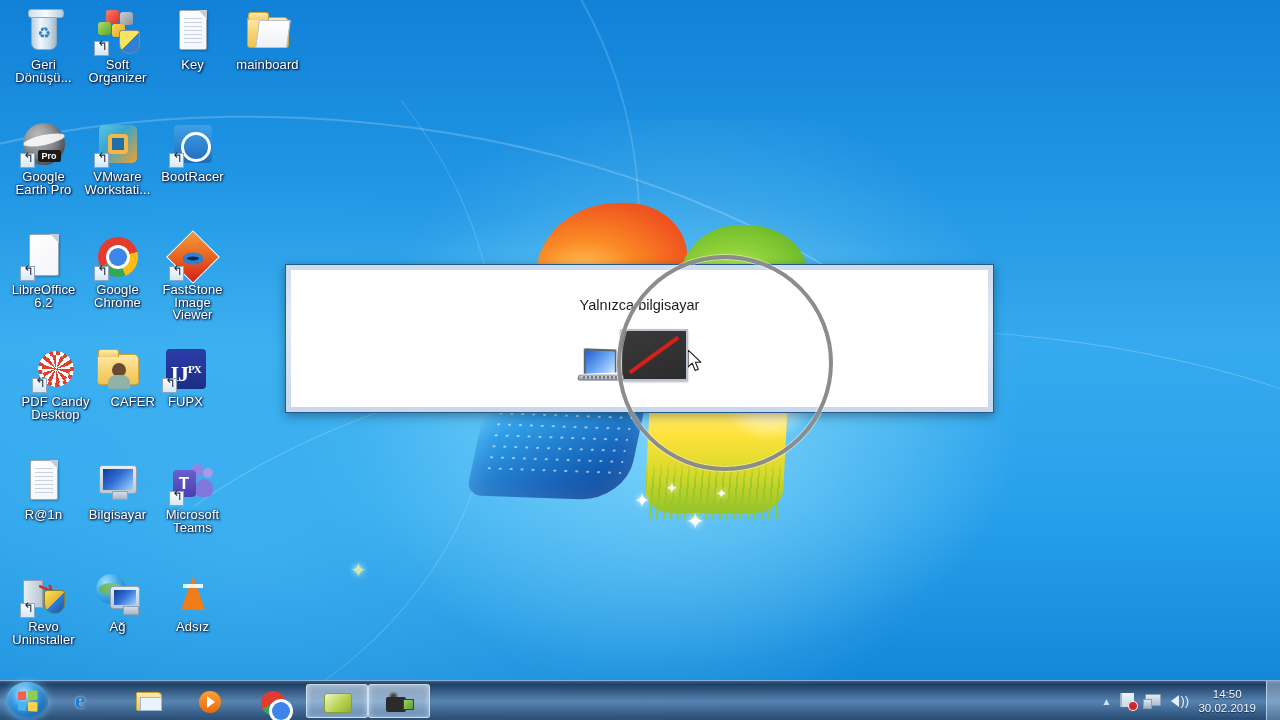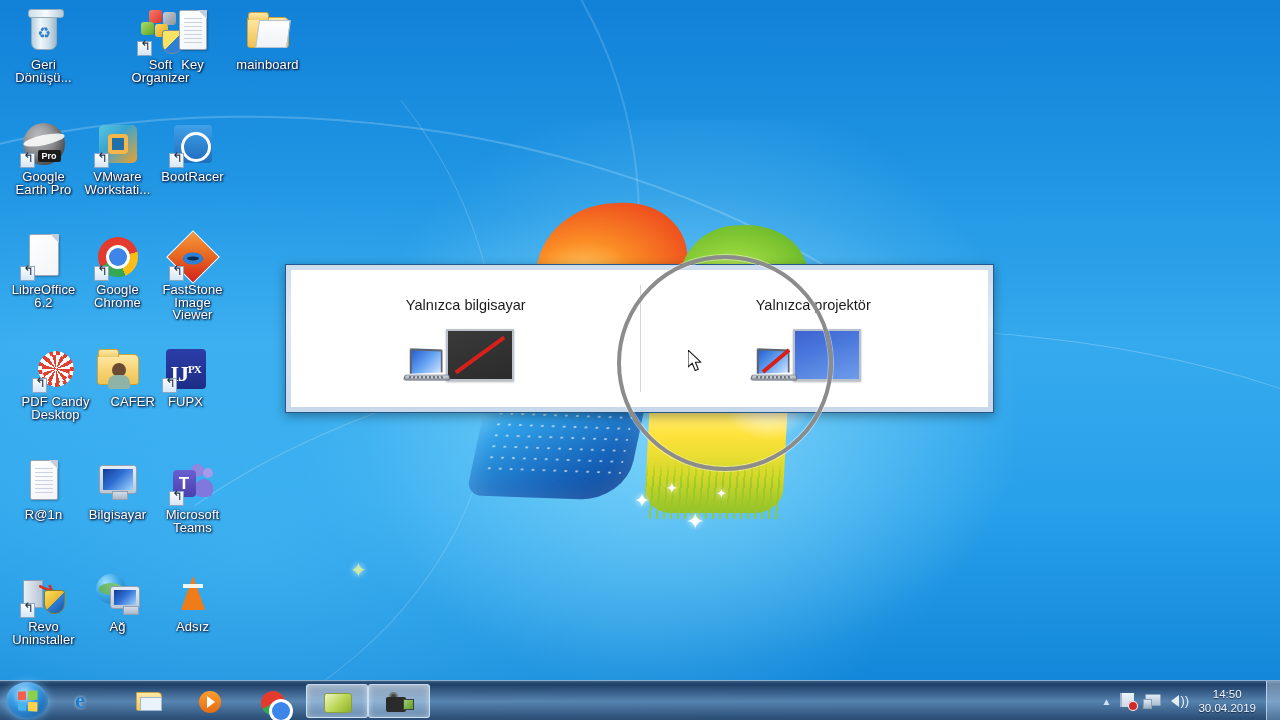--- a/index.html
+++ b/index.html
@@ -332,21 +332,21 @@
 
 <div id="icons">
 
   <div class="dicon" style="left:6px;  top:8px;">
     <div class="gfx">
         <div class="bin"></div>
       </div>
     <div class="lbl">Geri Dönüşü...</div>
   </div>
 
-  <div class="dicon" style="left:80px; top:8px;margin-left:43px;">
+  <div class="dicon" style="left:80px; top:8px;">
     <div class="gfx">
       <div class="puzzle">
         <div class="pz" style="left:10px; top:0;  background:linear-gradient(135deg,#ff7a6a,#d8362a);"></div>
         <div class="pz" style="left:24px; top:2px; background:linear-gradient(135deg,#c9cfd8,#8a939f);"></div>
         <div class="pz" style="left:2px; top:12px; background:linear-gradient(135deg,#a8e06a,#5fa227);"></div>
         <div class="pz" style="left:16px; top:14px; background:linear-gradient(135deg,#ffd75e,#e2a61d);"></div>
       </div>
       <div style="position:absolute; right:2px; bottom:2px; width:21px; height:24px;
         background:linear-gradient(135deg,#f7e463 0 50%,#2f7fd6 50% 100%); border:1px solid #7d8a99;
         border-radius:3px 3px 10px 10px;"></div>
@@ -518,31 +518,20 @@
         <div class="slash" style="left:44px; top:24px; width:60px; height:4px; transform:rotate(-36deg);"></div>
         <div class="laptop" style="left:4px; top:20px;">
           <div class="lap-screen"></div>
             <div class="lap-base"></div>
         </div>
       </div>
     </div>
 
 
 
-    <div class="proj-opt">
-      <div class="proj-label">Yalnızca projektör</div>
-      <div class="proj-art">
-        <div class="ext-monitor" style="left:40px; top:0;"></div>
-        <div class="laptop" style="left:4px; top:20px;">
-          <div class="lap-screen"></div>
-            <div class="lap-base"></div>
-        </div>
-        <div class="slash" style="left:6px; top:30px; width:34px; height:4px; transform:rotate(-40deg);"></div>
-      </div>
-    </div>
 
   </div>
 </div>
 
 <div id="magnifier"></div>
 
 <svg id="cursor" viewBox="0 0 16 23" style="left: 688px; top: 350px;">
   <polygon points="0,0 0,17 4.2,13.2 7.2,20.5 10.3,19.2 7.4,12.2 12.8,12.2" fill="#ffffff" stroke="#1a1a1a" stroke-width="1.1" stroke-linejoin="round"></polygon>
 </svg>
 
@@ -587,18 +576,18 @@
       </div>
     <div class="tray-ico">
         <div class="neticon"></div>
       </div>
     <div class="tray-ico">
         <div class="volicon"></div>
         <div class="volwave">))</div>
       </div>
     <div id="clock">
       <div>14:50</div>
-      <div>30.04.2019</div>
+      <div>30.02.2019</div>
     </div>
     <div id="showdesk"></div>
   </div>
 
 </div>
 
 </body></html>

